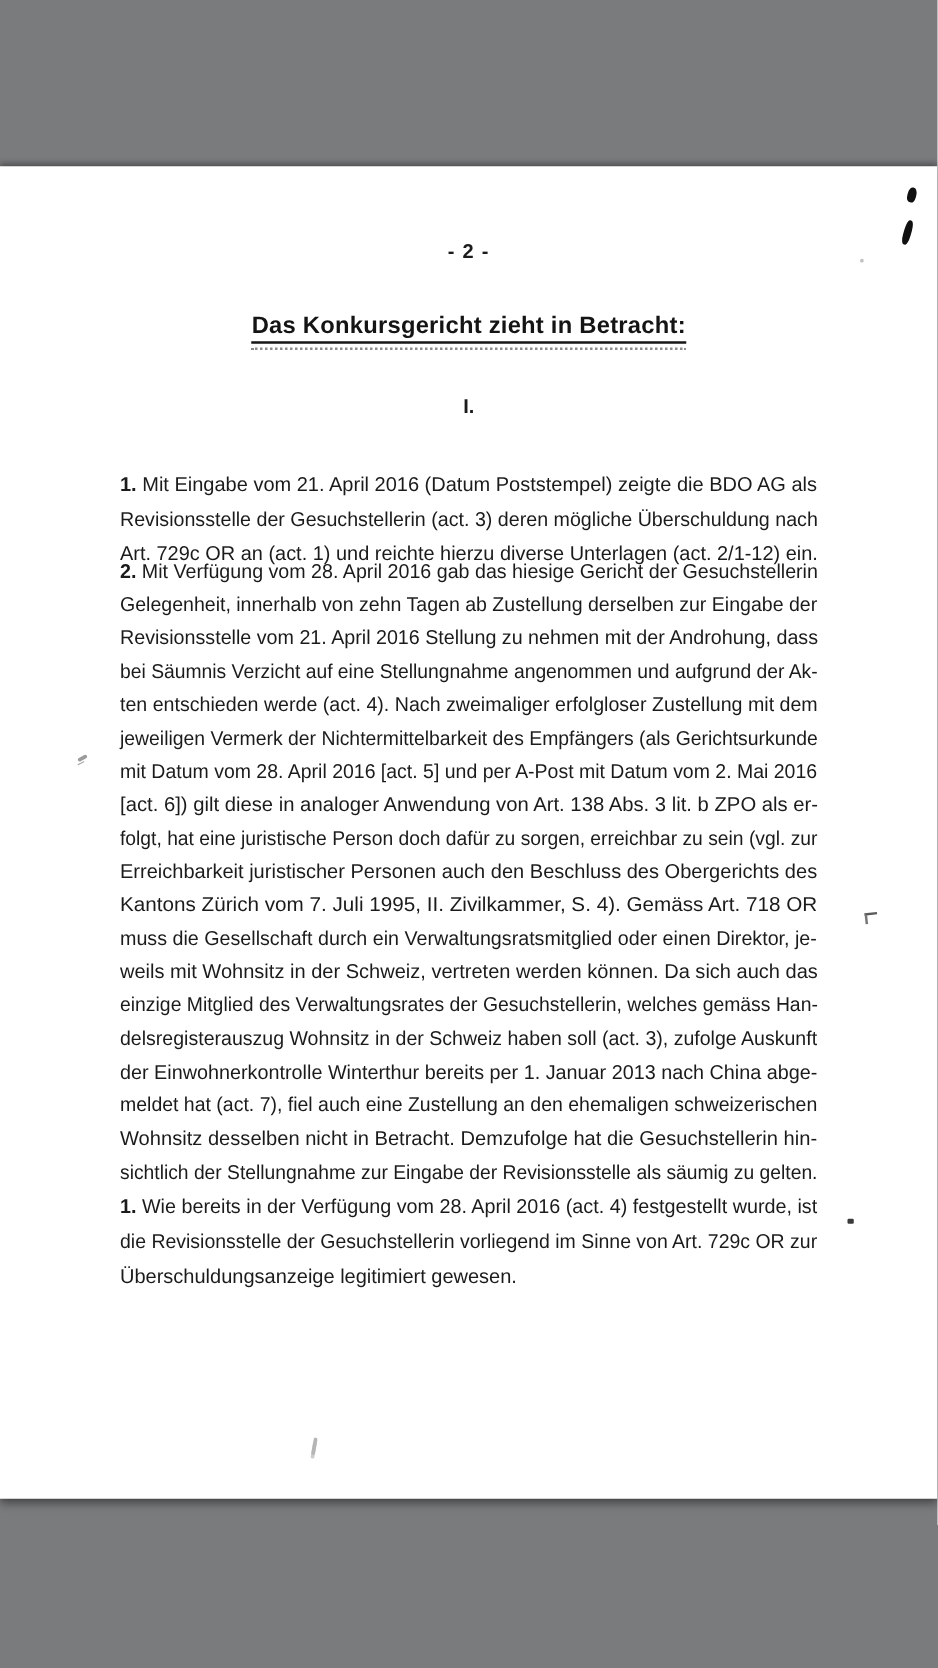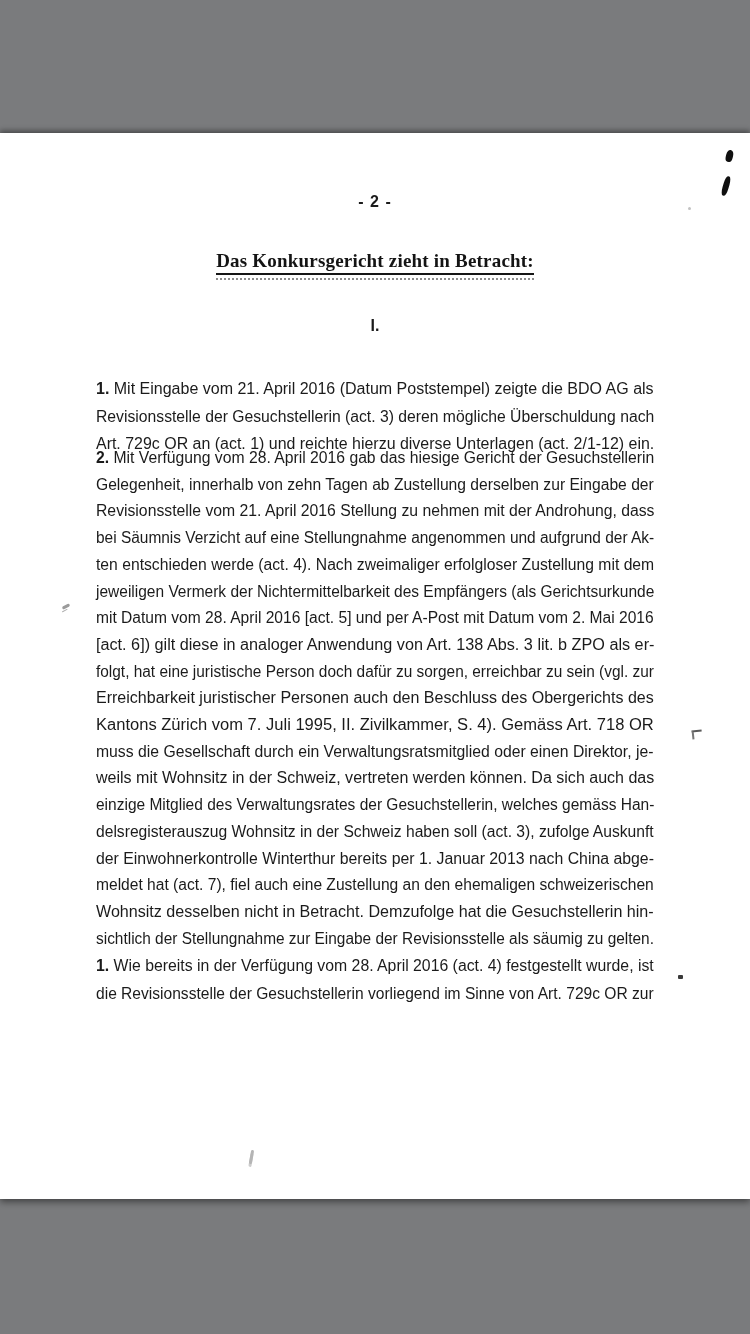--- a/index.html
+++ b/index.html
@@ -24,21 +24,20 @@
     color:#1b1b1b;
   }
   .heading-wrap{
     position:absolute;top:117px;left:0;width:100%;
     text-align:center;
   }
   .heading-outer{
     display:inline-block;
     border-bottom:2px dotted #8d8d8d;
     padding-bottom:3px;
-    font-family:Liberation Serif, serif;
   }
   .heading-inner{
     display:inline-block;
     font-size:19px;font-weight:700;color:#141414;
     border-bottom:2.5px solid #161616;
     padding-bottom:1px;
     letter-spacing:0.2px;
   }
   .numeral{
     position:absolute;left:0;width:100%;
@@ -114,20 +113,21 @@
         <div class="line" style="transform: scaleX(0.9894);">der Einwohnerkontrolle Winterthur bereits per 1. Januar 2013 nach China abge-</div>
         <div class="line" style="transform: scaleX(0.9738);">meldet hat (act. 7), fiel auch eine Zustellung an den ehemaligen schweizerischen</div>
         <div class="line" style="transform: scaleX(1.0054);">Wohnsitz desselben nicht in Betracht. Demzufolge hat die Gesuchstellerin hin-</div>
         <div class="line lastline" style="transform: scaleX(0.9637);">sichtlich der Stellungnahme zur Eingabe der Revisionsstelle als säumig zu gelten.</div>
       </div>
 
 
     <div id="para-ii-1" class="para">
         <div class="line" style="transform: scaleX(0.9876);"><b class="pmark">1.</b><span> Wie bereits in der Verfügung vom 28. April 2016 (act. 4) festgestellt wurde, ist</span></div>
         <div class="line" style="transform: scaleX(0.9738);">die Revisionsstelle der Gesuchstellerin vorliegend im Sinne von Art. 729c OR zur</div>
+        <div class="line lastline">Überschuldungsanzeige legitimiert gewesen.</div>
       </div>
 
     <div id="ink-apostrophe" class="ink"></div>
     <div id="ink-slash" class="ink"></div>
     <div id="ink-dot-topright" class="ink"></div>
     <div id="ink-squiggle-left" class="ink"></div>
     <div id="ink-gamma-right" class="ink"></div>
     <div id="ink-dot-right" class="ink"></div>
     <div id="ink-comma-bottom" class="ink"></div>
 

